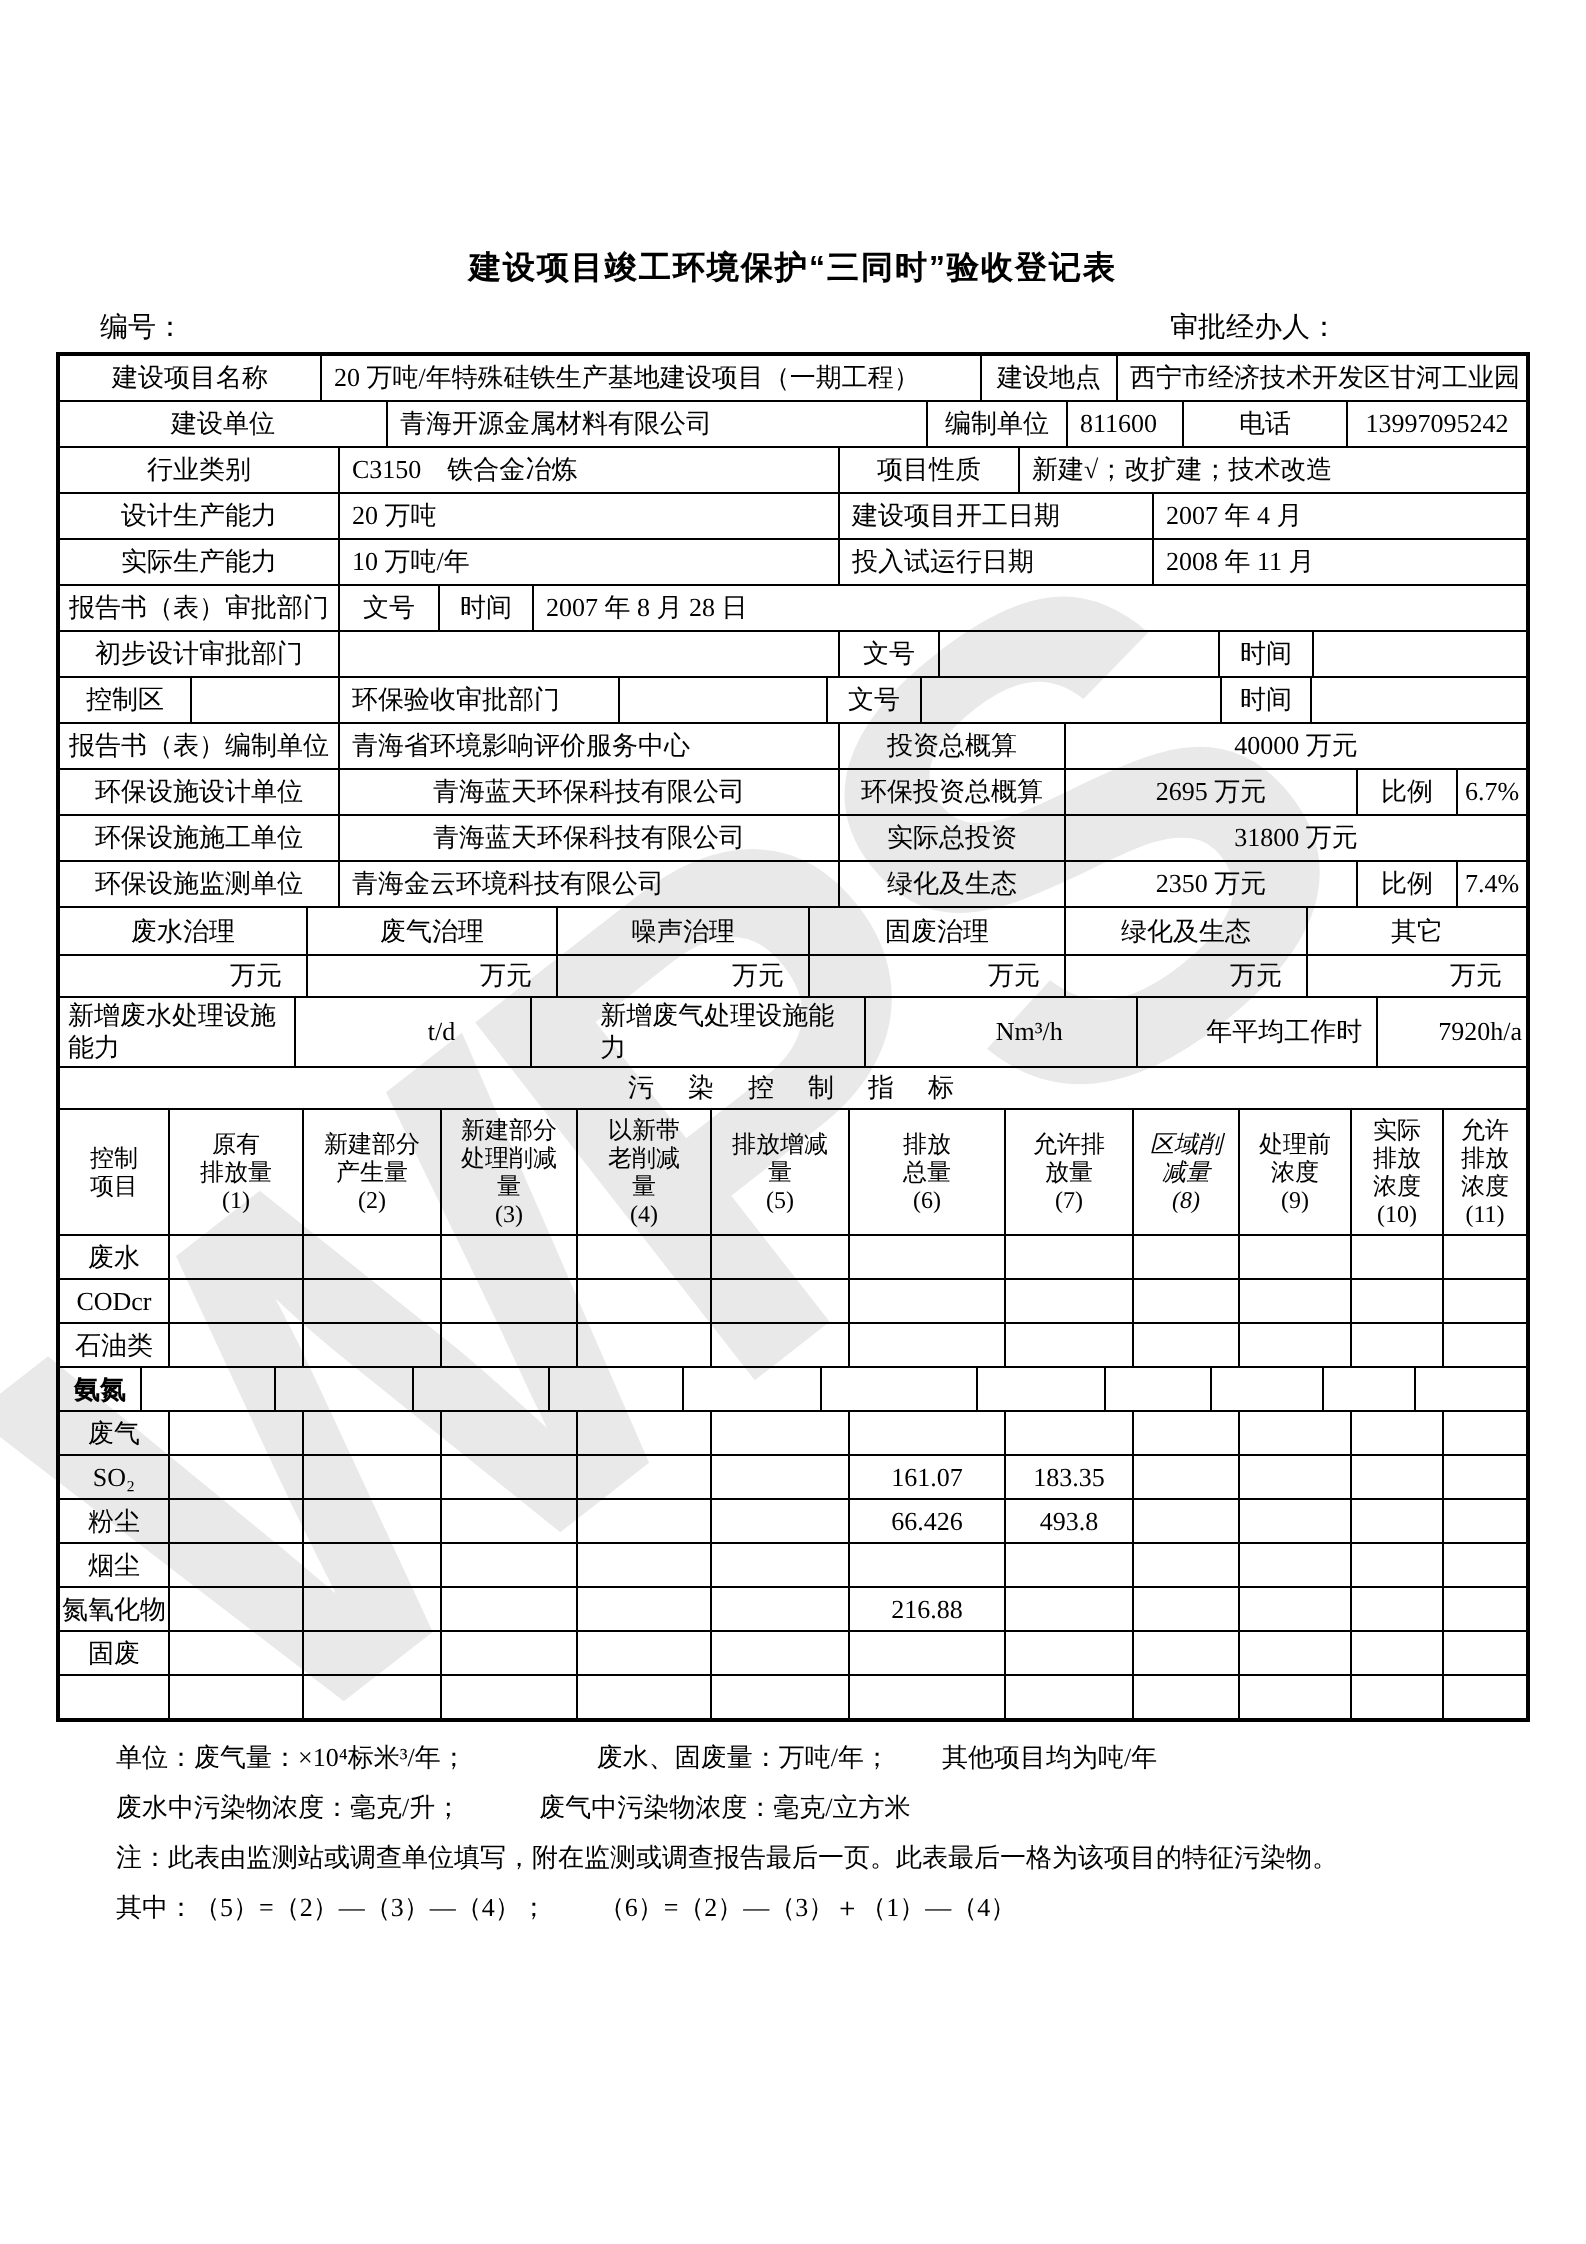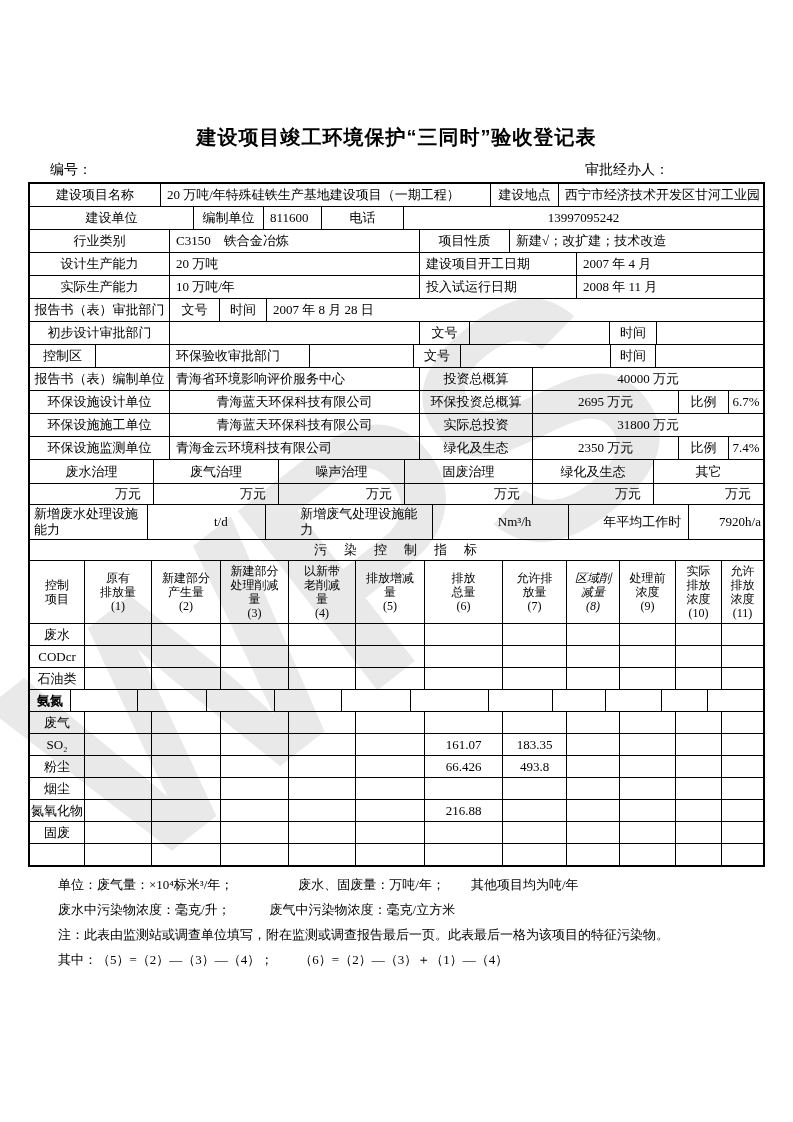--- a/index.html
+++ b/index.html
@@ -13,21 +13,21 @@
     position:absolute;left:-40px;top:330px;width:900px;
     font-family:"Liberation Sans","DejaVu Sans",sans-serif;
     font-weight:bold;font-size:330px;letter-spacing:-14px;
     color:#e9e9e9;transform:rotate(-38deg);transform-origin:50% 50%;
     z-index:0;user-select:none;
   }
   .content{position:relative;z-index:1;}
   .doc-title{
     text-align:center;margin-top:124px;
     font-family:"Liberation Sans","DejaVu Sans",sans-serif;
-    font-weight:bold;font-size:20px;letter-spacing:1px;
+    font-weight:bold;font-size:16px;letter-spacing:1px;
   }
   .code-line{
     width:733px;margin:10px 0 3px 30px;display:flex;justify-content:space-between;
     padding:0;box-sizing:border-box;font-size:14px;
   }
   .code-line .left-lbl{padding-left:20px;}
   .code-line .right-lbl{padding-right:94px;}
   .doc-table{
     width:733px;margin-left:28px;border:2px solid #000;box-sizing:content-box;
     background:transparent;
@@ -80,20 +80,21 @@
 
     <div class="row">
       <div class="c" style="width:131px">建设项目名称</div>
       <div class="c lft" style="width:330px">20 万吨/年特殊硅铁生产基地建设项目（一期工程）</div>
       <div class="c" style="width:68px">建设地点</div>
       <div class="c lft">西宁市经济技术开发区甘河工业园</div>
     </div>
 
     <div class="row">
       <div class="c" style="width:164px">建设单位</div>
+      <div class="c lft" style="width:270px">青海开源金属材料有限公司</div>
       <div class="c" style="width:70px">编制单位</div>
       <div class="c lft" style="width:58px">811600</div>
       <div class="c" style="width:82px">电话</div>
       <div class="c">13997095242</div>
     </div>
 
     <div class="row">
       <div class="c" style="width:140px">行业类别</div>
       <div class="c lft" style="width:250px">C3150　铁合金冶炼</div>
       <div class="c" style="width:90px">项目性质</div>

